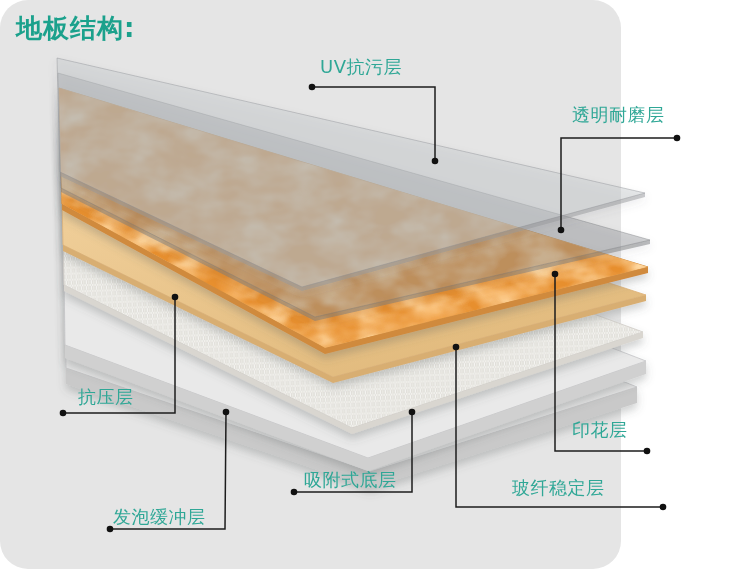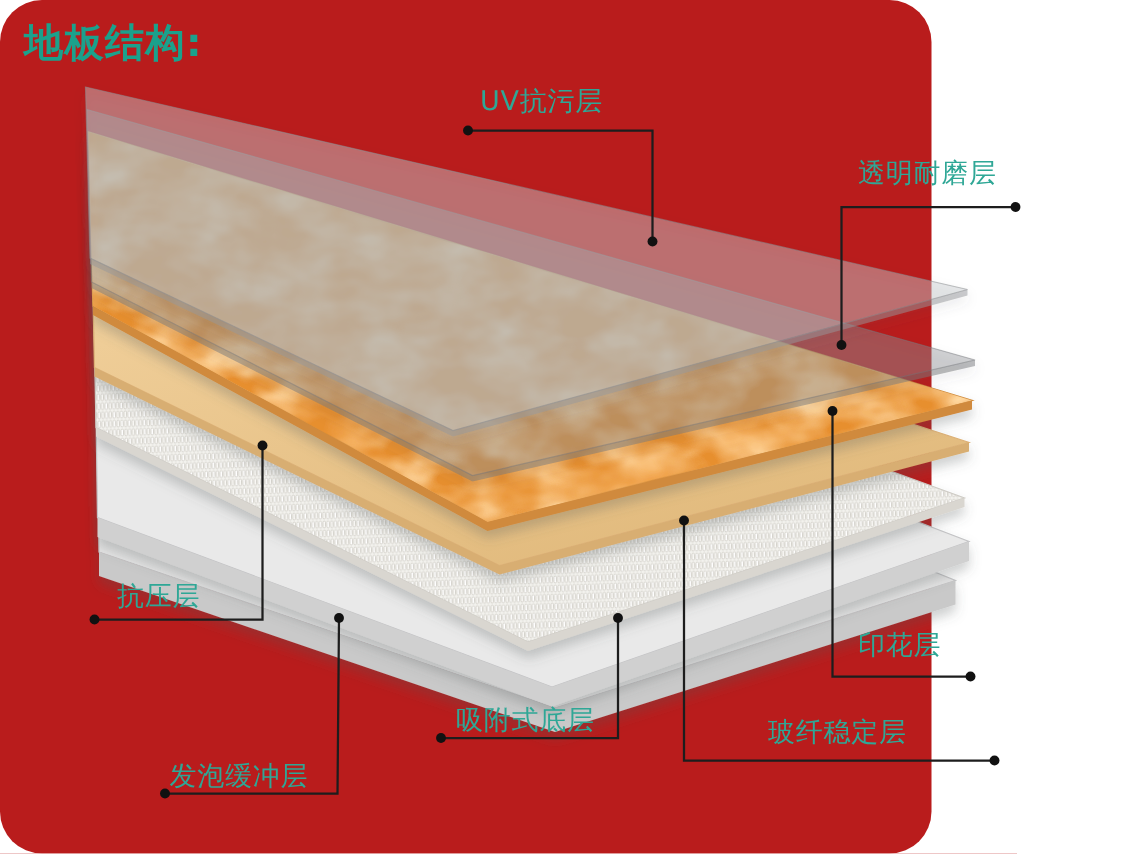--- a/index.html
+++ b/index.html
@@ -1,18 +1,18 @@
 <!DOCTYPE html>
 <html><head>
 <meta charset="utf-8">
 <style>
   html,body{margin:0;padding:0;background:#ffffff;}
   body{width:750px;height:569px;overflow:hidden;
        font-family:"DejaVu Sans","Liberation Sans",sans-serif;}
-  .stage{position:relative;width:621px;height:569px;background:#b91c1c;border-radius:28px;}
+  .stage{position:relative;width:621px;height:569px;background:#e5e5e5;border-radius:28px;}
   svg{position:absolute;left:0;top:0;}
   text.lbl{font-size:18px;letter-spacing:0.5px;}
   text.ttl{font-size:26px;font-weight:bold;letter-spacing:1px;}
 </style>
 </head>
 <body>
 
 <div class="stage">
 <svg width="750" height="569" viewBox="0 0 750 569">
   <defs>

